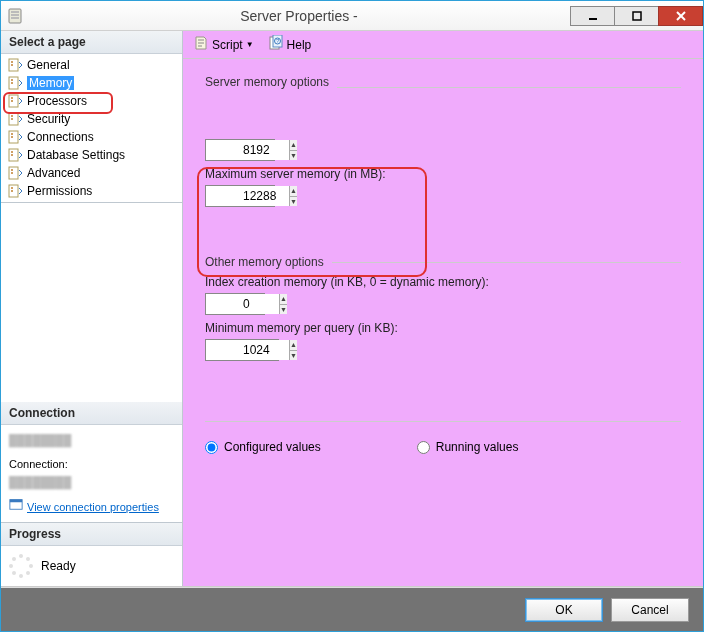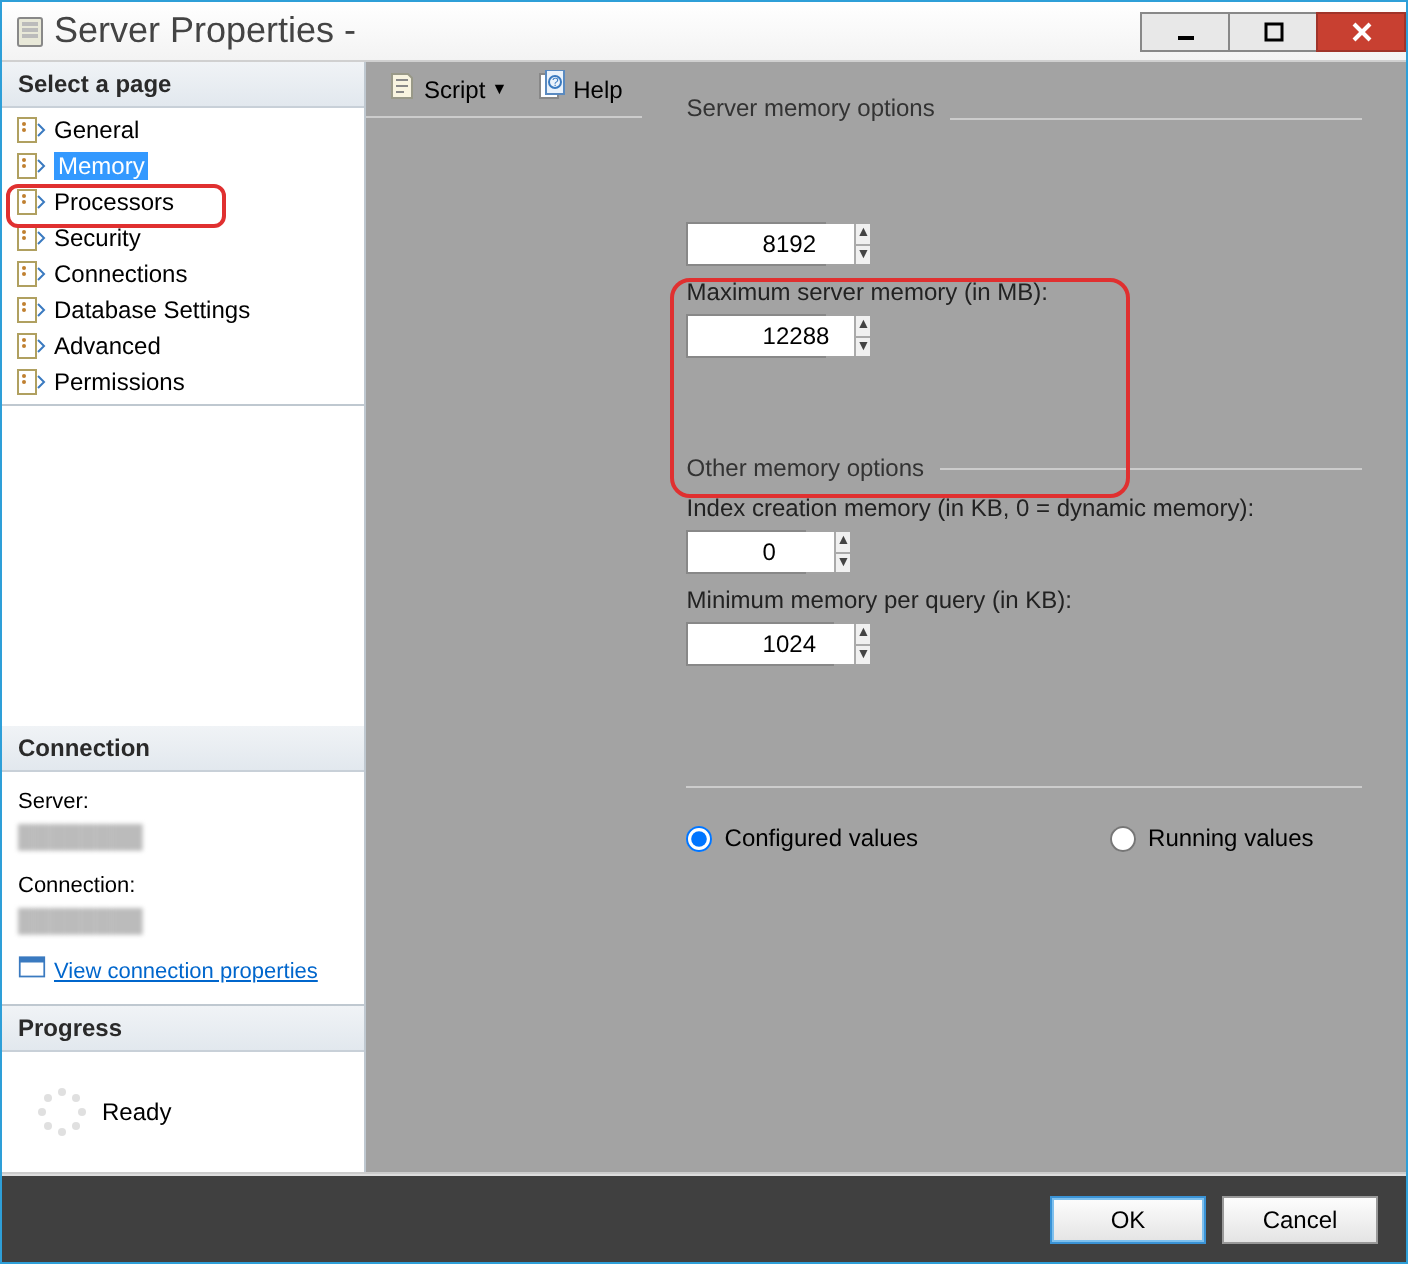--- a/index.html
+++ b/index.html
@@ -1,55 +1,55 @@
 <!DOCTYPE html>
 <html><head>
 <meta charset="utf-8">
 <style>
 * { box-sizing: border-box; margin: 0; padding: 0; }
 body { font-family: "Segoe UI", Tahoma, sans-serif; font-size: 12px; background: #fff; width: 704px; height: 632px; overflow: hidden; }
 .window { width: 704px; height: 632px; border: 1px solid #2e9fd8; display: flex; flex-direction: column; }
 .titlebar { height: 30px; background: linear-gradient(#fff, #f3f3f3); border-bottom: 1px solid #d0d0d0; display: flex; align-items: center; padding-left: 6px; }
 .titlebar .appicon { width: 16px; height: 16px; margin-right: 4px; }
-.titlebar .title { flex: 1; color: #444; font-size: 18px; }
+.titlebar .title { flex: 1; text-align: center; color: #444; font-size: 14px; }
 .winbtns { display: flex; }
 .winbtn { width: 45px; height: 20px; border: 1px solid #888; display: flex; align-items: center; justify-content: center; margin-left: -1px; background: #e8e8e8; }
 .winbtn.close { background: #c84031; border-color: #a0342a; }
 .winbtn svg { width: 10px; height: 10px; }
 .body { flex: 1; display: flex; border-bottom: 1px solid #ccc; }
 .sidebar { width: 182px; background: #fff; border-right: 1px solid #bfc8d0; display: flex; flex-direction: column; }
 .sidepanel { border-bottom: 1px solid #bfc8d0; }
 .sidehead { background: linear-gradient(#f0f3f6, #e2e8ee); padding: 4px 8px; font-weight: bold; color: #2a2a2a; border-bottom: 1px solid #c8d0d8; }
 .pagelist { padding: 2px 0; }
 .pageitem { display: flex; align-items: center; padding: 1px 6px; cursor: pointer; }
 .pageitem .picon { width: 16px; height: 16px; margin-right: 4px; flex-shrink: 0; }
 .pageitem.selected span.lbl { background: #3399ff; color: #fff; padding: 0 2px; }
 .highlight-red { border: 2px solid #e03030; border-radius: 6px; position: absolute; pointer-events: none; }
 .connbox { padding: 6px 8px; font-size: 11px; line-height: 18px; }
 .connbox .blur { color: #bbb; filter: blur(1px); }
 .connlink { color: #0066cc; text-decoration: underline; cursor: pointer; display: flex; align-items: center; gap: 4px; margin-top: 6px; }
 .spinner { width: 28px; height: 28px; display: inline-block; vertical-align: middle; margin-right: 6px; }
 .spinner svg circle { fill: #e0e0e0; }
-.prog { display: flex; align-items: center; padding: 16px; }
-.main { flex: 1; display: flex; flex-direction: row; background: #a3a3a3; }
+.prog { display: flex; align-items: center; padding: 6px; }
+.main { flex: 1; display: flex; flex-direction: column; background: #f0abfc; }
 .toolbar { height: 28px; border-bottom: 1px solid #ccc; display: flex; align-items: center; padding: 0 6px; gap: 6px; }
 .toolbtn { display: flex; align-items: center; gap: 3px; padding: 2px 4px; cursor: pointer; }
 .content { flex: 1; padding: 16px 22px 8px 22px; position: relative; overflow: hidden; }
 .group-label { color: #333; margin-bottom: 10px; }
 .group-line { border: none; border-top: 1px solid #ccc; margin: 6px 0 14px 0; }
 .field-label { margin: 6px 0 4px 0; color: #222; }
 .spinbox { display: flex; align-items: stretch; width: 70px; height: 22px; border: 1px solid #888; background: #fff; }
 .spinbox input { border: none; width: 50px; padding: 0 4px; font-size: 12px; outline: none; margin-left: 33px; }
 .spinbtns { display: flex; flex-direction: column; border-left: 1px solid #aaa; width: 16px; }
 .spinbtns div { flex: 1; display: flex; align-items: center; justify-content: center; font-size: 7px; color: #444; background: #f0f0f0; cursor: pointer; line-height: 1; }
 .spinbtns div:first-child { border-bottom: 1px solid #aaa; }
 .redbox { position: absolute; border: 2px solid #e03030; border-radius: 10px; pointer-events: none; }
 .radio-row { display: flex; gap: 96px; align-items: center; margin-top: 10px; }
 .radio-row label { display: flex; align-items: center; gap: 6px; cursor: pointer; }
-.footer { height: 44px; display: flex; align-items: center; justify-content: flex-end; padding: 0 14px; gap: 8px; background: #404040; border-top: 1px solid #ddd; }
+.footer { height: 44px; display: flex; align-items: center; justify-content: flex-end; padding: 0 14px; gap: 8px; background: #737373; border-top: 1px solid #ddd; }
 .btn { min-width: 78px; height: 24px; border: 1px solid #999; background: linear-gradient(#fdfdfd,#e4e4e4); cursor: pointer; font-size: 12px; }
 .btn.default { border: 1px solid #3a93d6; box-shadow: 0 0 0 1px #7ec0ee inset; }
 .sep-hr { border: none; border-top: 1px solid #ccc; margin: 18px 0; }
 .flexfill { flex: 1; }
 </style>
 </head>
 <body>
 
 <div class="window">
 
@@ -159,21 +159,20 @@
                   <circle cx="5" cy="8" r="1" fill="#c08030"></circle>
                 </svg></span>
               <span class="lbl">Permissions</span>
             </div>
           </div>
       </div>
       <div class="flexfill"></div>
       <div class="sidepanel">
         <div class="sidehead">Connection</div>
         <div class="connbox">
-          <div>Server:</div>
           <div class="blur">████████</div>
           <div style="height:6px"></div>
           <div>Connection:</div>
           <div class="blur">████████</div>
           <div class="connlink">
             <span><svg width="14" height="14" viewBox="0 0 16 16">
                   <rect x="1" y="3" width="14" height="11" fill="#fff" stroke="#3a7ac0"></rect>
                   <rect x="1" y="3" width="14" height="3" fill="#3a7ac0"></rect>
                 </svg></span>
             <span>View connection properties</span>

